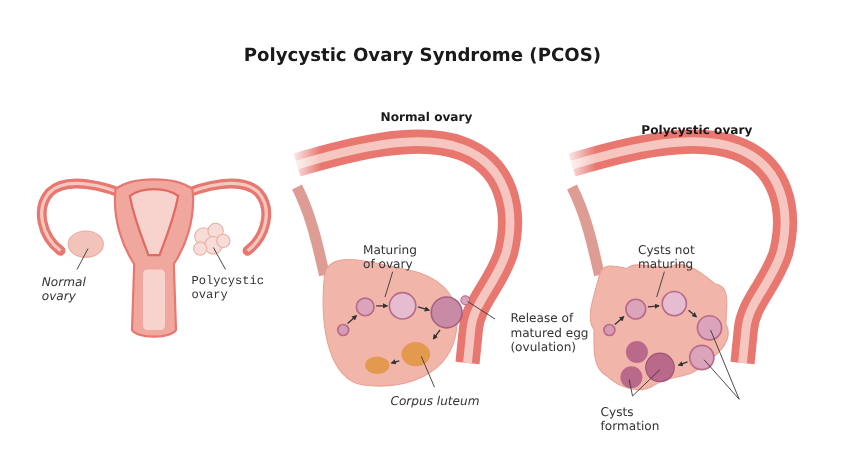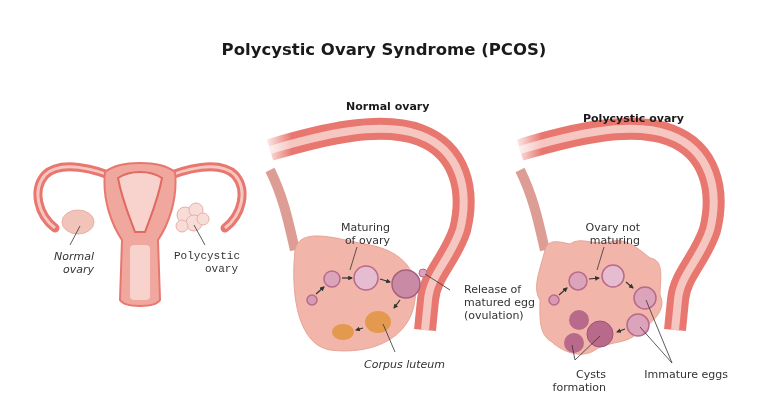--- a/index.html
+++ b/index.html
@@ -1,19 +1,19 @@
 <!DOCTYPE html>
 <html><head>
 <meta charset="utf-8">
 <style>
   html, body { margin:0; padding:0; background:#ffffff; }
   body { width:768px; height:415px; position:relative; overflow:hidden; font-family:"DejaVu Sans", sans-serif; }
   .title { position:absolute; left:0; width:768px; top:40px; text-align:center; font-weight:bold; font-size:16.5px; color:#1a1a1a; }
   .subtitle { position:absolute; font-weight:bold; font-size:11px; color:#1a1a1a; }
-  .label { position:absolute; font-size:11px; color:#333333; text-align:right; line-height:13px; }
+  .label { position:absolute; font-size:11px; color:#333333; text-align:left; line-height:13px; }
   .label.left { text-align:left;margin-left:11px; }
   svg.fig { position:absolute; left:0; top:0; }
 </style>
 </head>
 <body>
 
 <svg class="fig" width="768" height="415" viewBox="0 0 768 415">
   <defs>
     <linearGradient id="fadeL" x1="0" x2="1" y1="0" y2="0">
       <stop offset="0" stop-color="#fff" stop-opacity="1"></stop>
@@ -127,22 +127,21 @@
 </div>
 <div class="label left" style="left:453px; top:283px; width:80px;">
   <div>Release of</div>
   <div>matured egg</div>
   <div>(ovulation)</div>
 </div>
 <div class="label" style="left:355px; top:358px; width:90px;font-style:italic;">Corpus luteum</div>
 
 <div class="subtitle" style="left:583px; top:112px;">Polycystic ovary</div>
 <div class="label" style="left:580px; top:221px; width:60px;">
-  <div>Ovary not</div>
+  <div>Cysts not</div>
   <div>maturing</div>
 </div>
 <div class="label" style="left:546px; top:368px; width:60px;">
   <div>Cysts</div>
   <div>formation</div>
 </div>
 <div class="label" style="left:628px; top:368px; width:100px;">
-  <div>Immature eggs</div>
 </div>
 
 </body></html>

